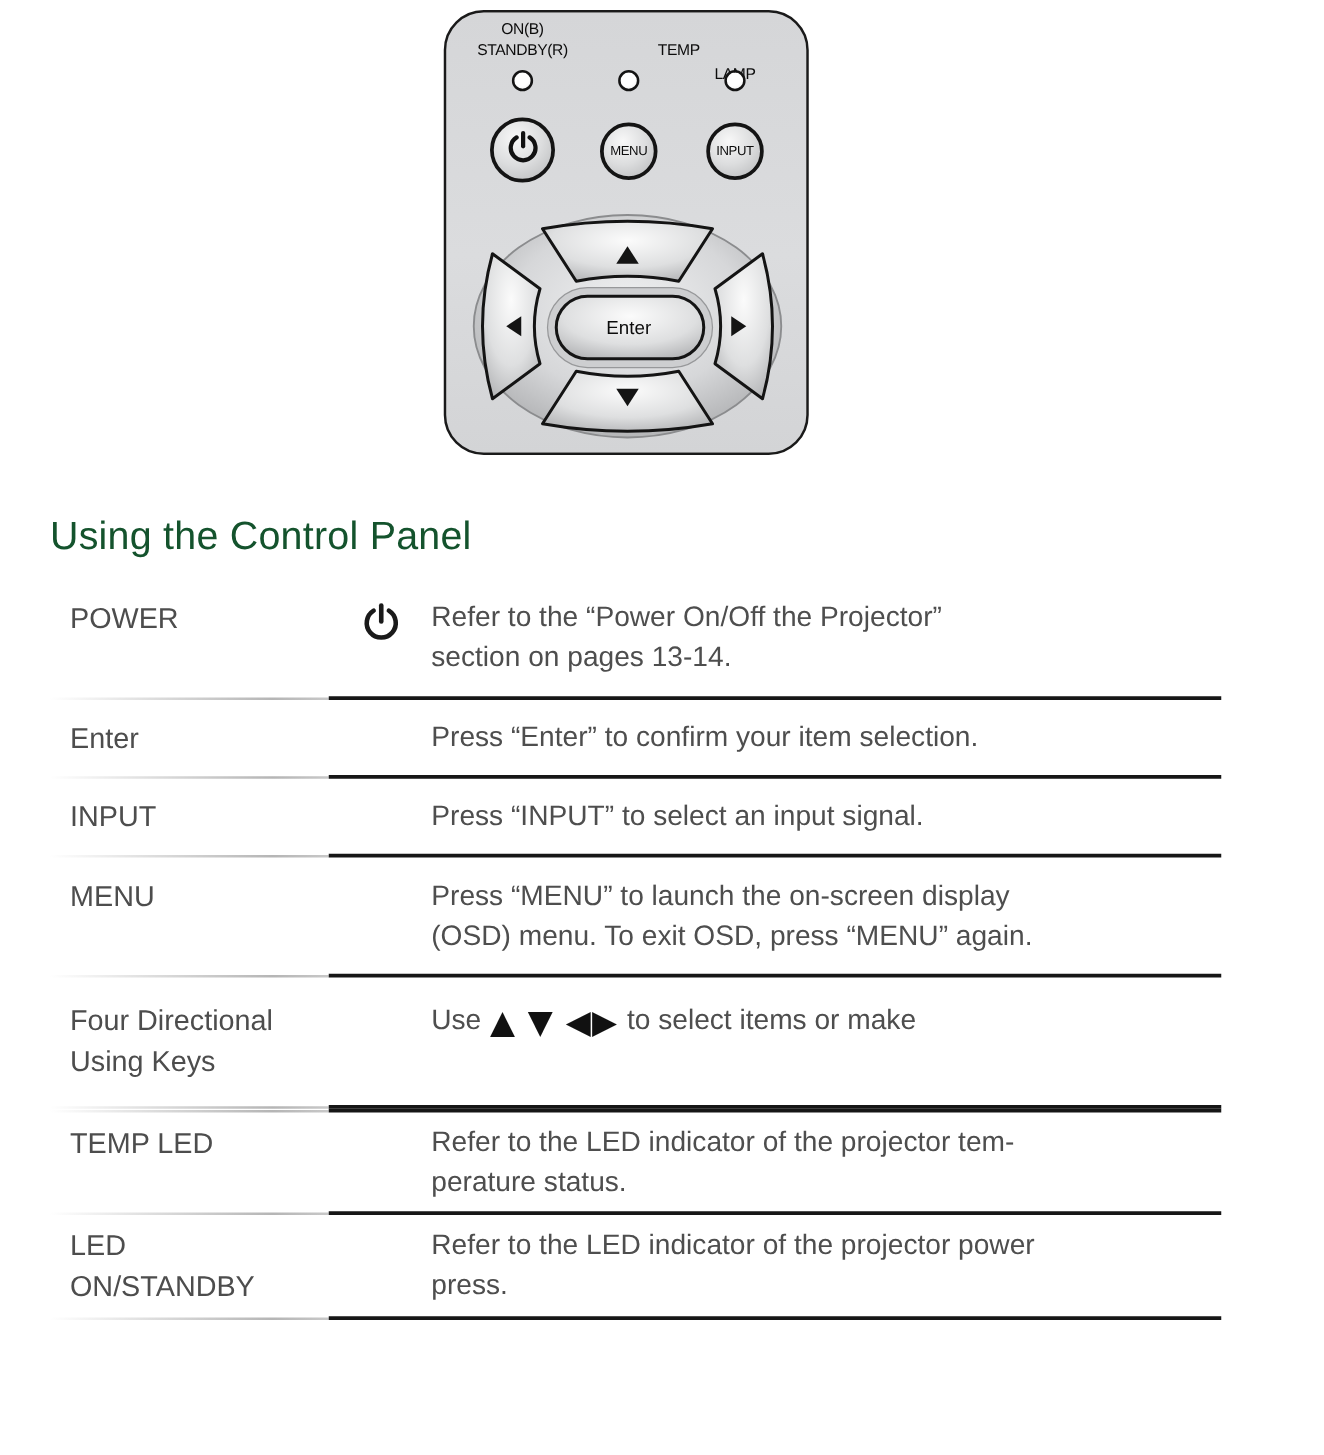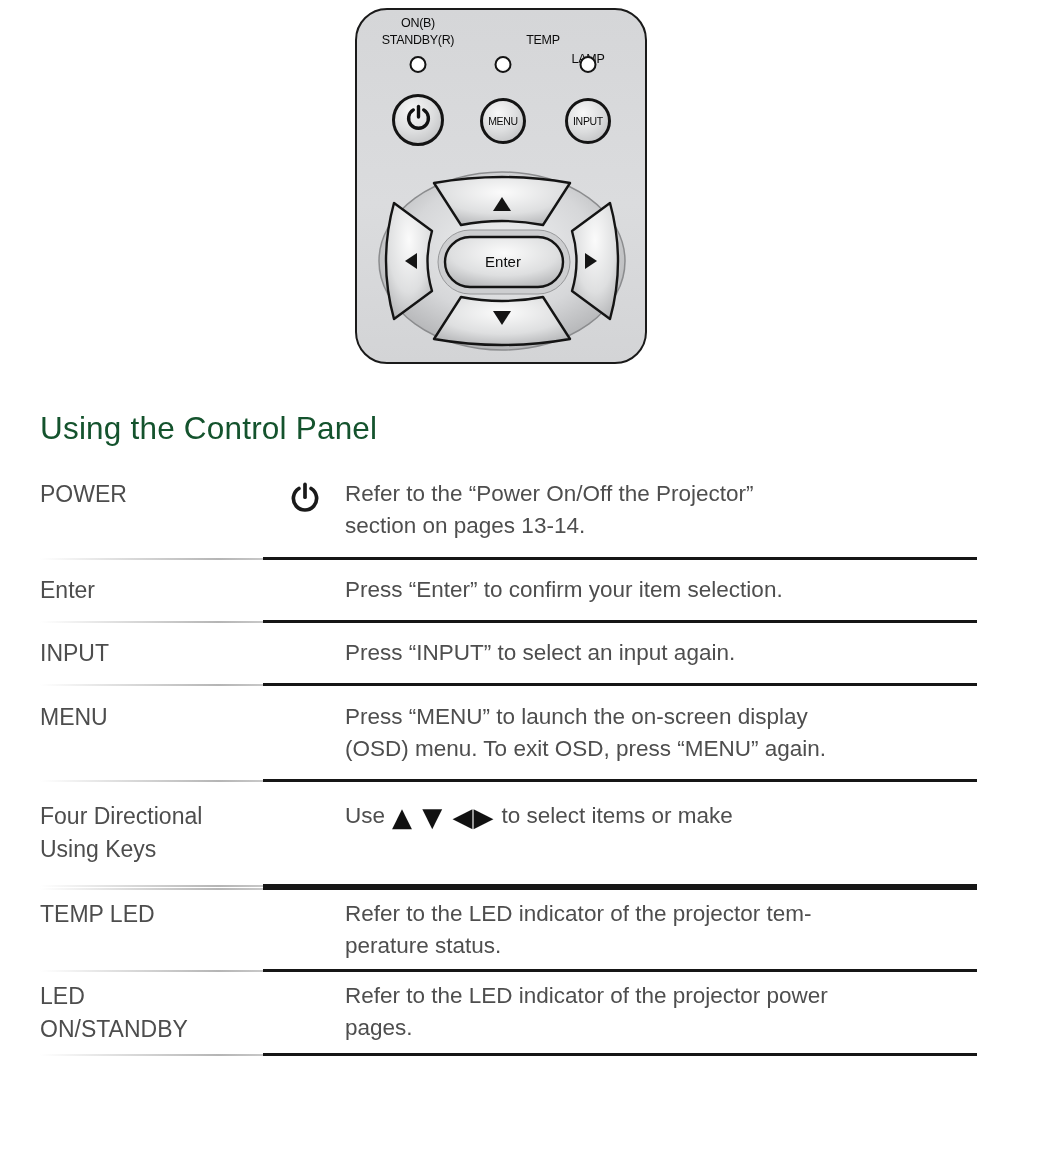--- a/index.html
+++ b/index.html
@@ -31,21 +31,21 @@
              color:#14532d; font-weight:400; letter-spacing:0.2px; }
 
   
   .ctable { position:absolute; left:40px; top:462px; width:937px; }
   .trow { display:grid; grid-template-columns:225px 80px 1fr; padding:14px 0 13px; }
   .row-power { padding:16px 0 15px; }
   .row-menu  { padding:15px 0 14px; }
   .row-dir   { padding:18px 0 18px; }
   .tight     { padding:8px 0 7px; }
   .rlabel { font-size:23px; line-height:33px; color:#4d4d4d; }
-  .rlabel .lline { display:block; }
+  .rlabel .lline { display:block;margin-left:16px; }
   .iconcell { padding-left:23px; padding-top:1px; }
   .rdesc { grid-column:3; font-size:22.5px; line-height:32px; color:#4e4e4e; }
   .rdesc .line { display:block; }
   .arrows { font-family:"DejaVu Sans", sans-serif; font-size:26px; color:#111;
             vertical-align:-3px; line-height:1; margin:0 7px; letter-spacing:1px; }
   .divider { display:flex; align-items:center; height:3px; }
   .div-left { width:223px; height:2px;
               background:linear-gradient(90deg, rgba(190,190,190,0) 0%, #b5b5b5 80%, #c8c8c8 100%); }
   .div-right { flex:1; height:3px; background:#161616; }
 </style>
@@ -149,21 +149,21 @@
         <span class="div-left"></span>
         <span class="div-right"></span>
       </div>
 
     <div class="trow">
       <div class="rlabel">
         <span class="lline">INPUT</span>
       </div>
       <div class="iconcell"></div>
       <div class="rdesc">
-        <span class="line">Press “INPUT” to select an input again.</span>
+        <span class="line">Press “INPUT” to select an input signal.</span>
       </div>
     </div>
     <div class="divider">
         <span class="div-left"></span>
         <span class="div-right"></span>
       </div>
 
     <div class="trow row-menu">
       <div class="rlabel">
         <span class="lline">MENU</span>
@@ -215,21 +215,21 @@
       </div>
 
     <div class="trow tight">
       <div class="rlabel">
         <span class="lline">LED</span>
         <span class="lline">ON/STANDBY</span>
       </div>
       <div class="iconcell"></div>
       <div class="rdesc">
         <span class="line">Refer to the LED indicator of the projector power</span>
-        <span class="line">pages.</span>
+        <span class="line">press.</span>
       </div>
     </div>
     <div class="divider">
         <span class="div-left"></span>
         <span class="div-right"></span>
       </div>
 
   </div>
 </div>
 

